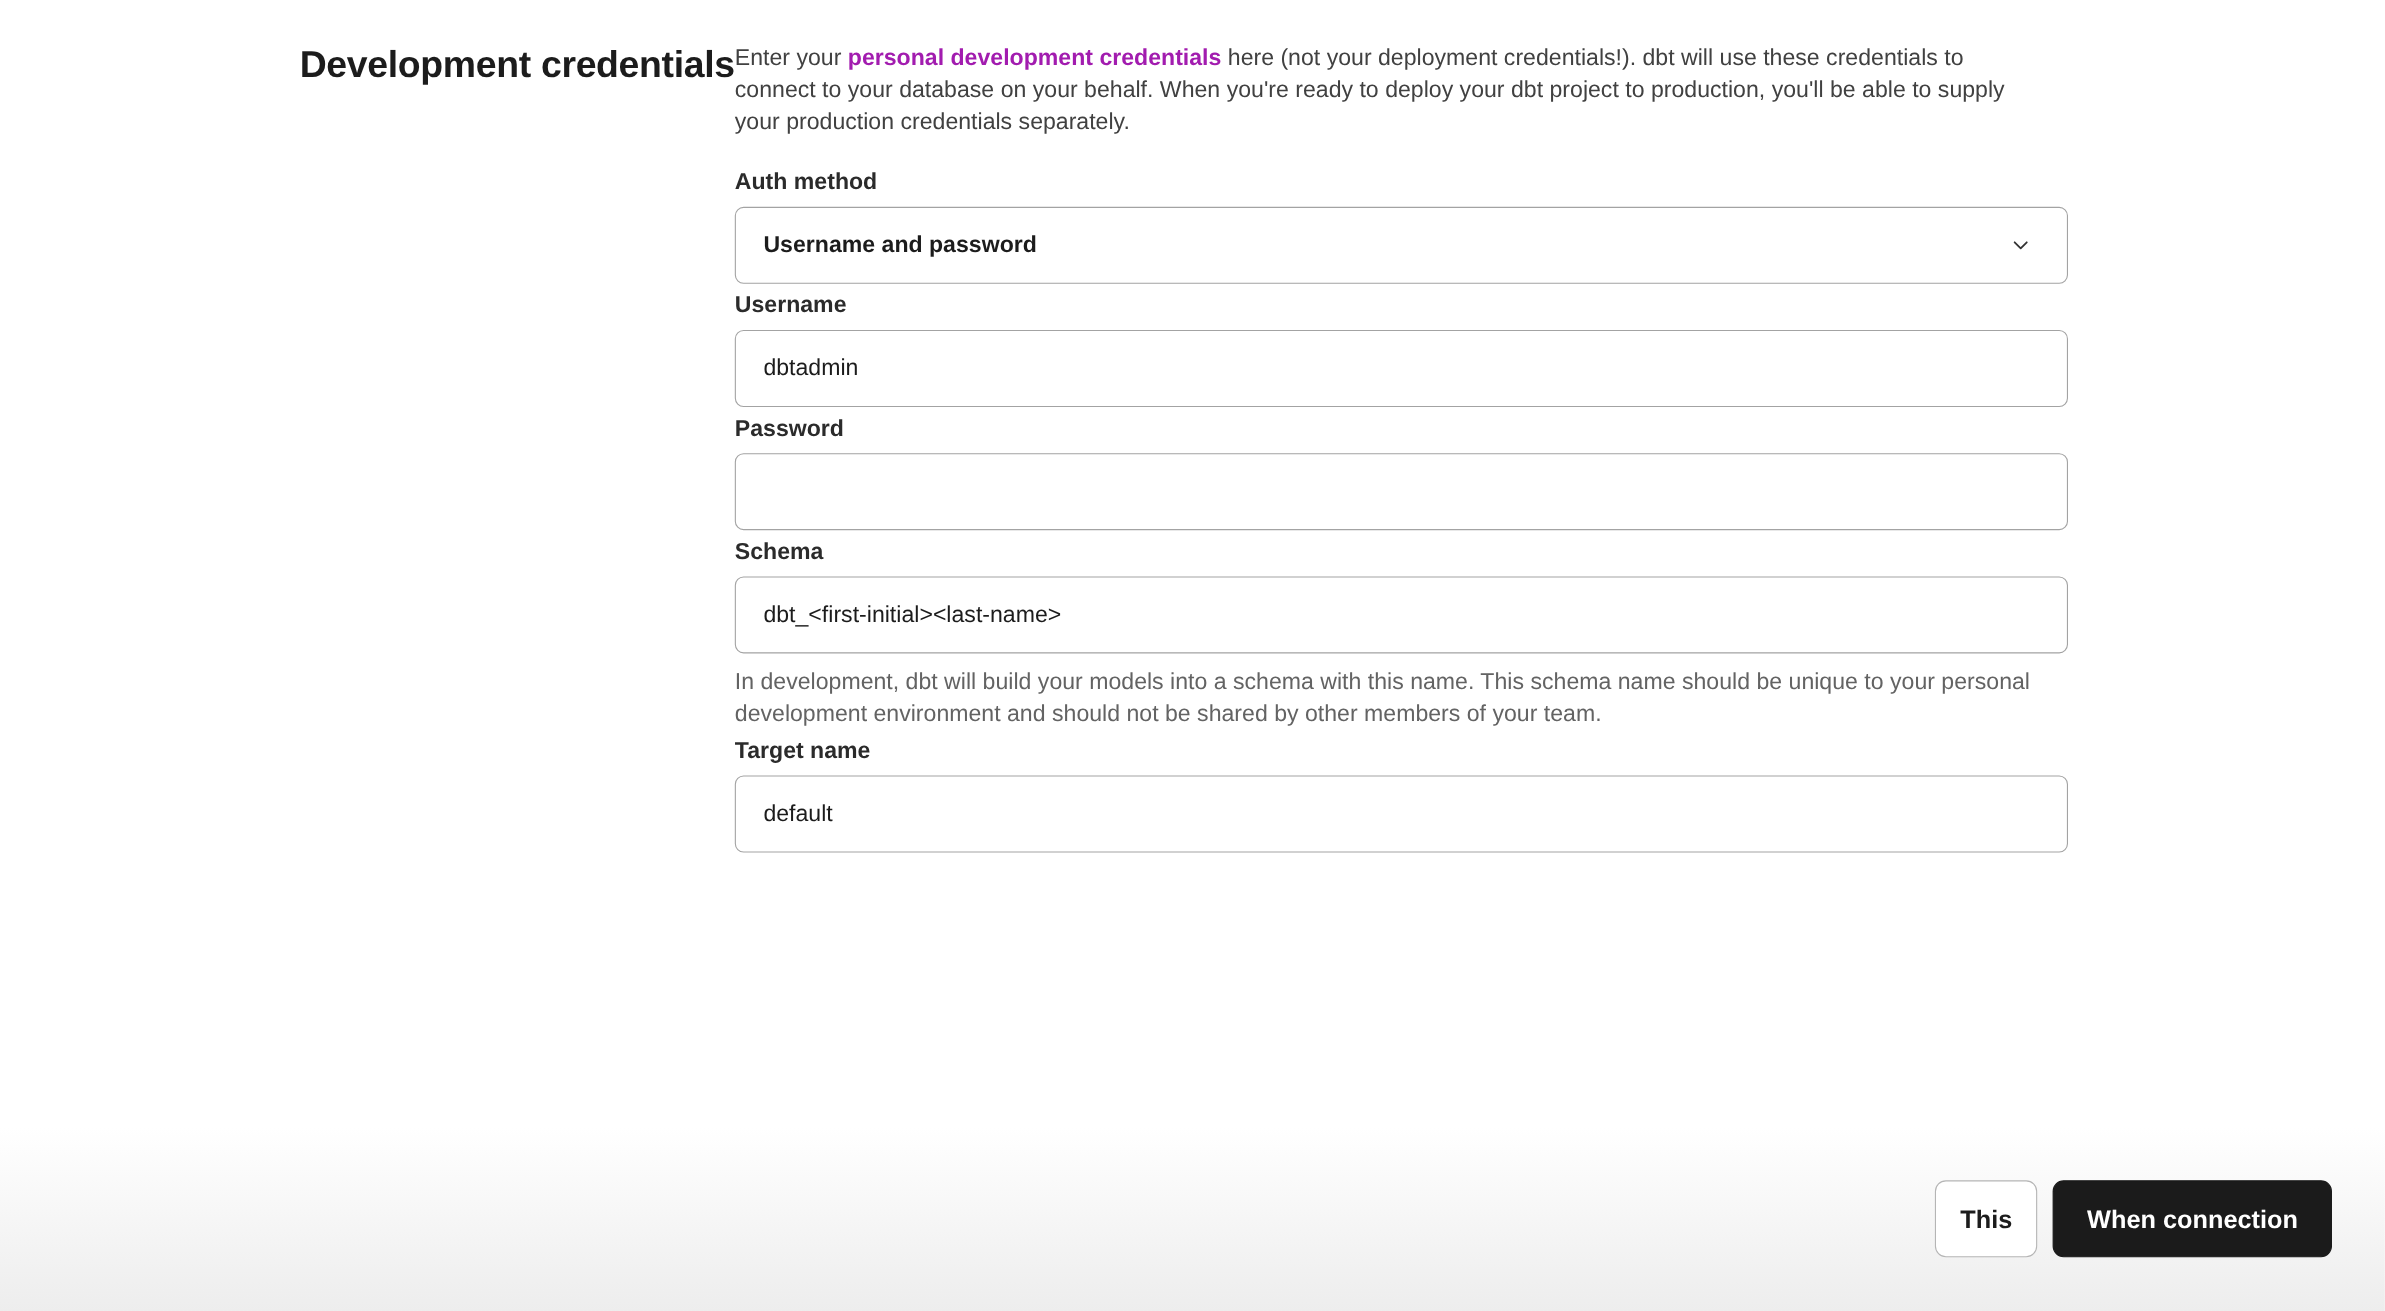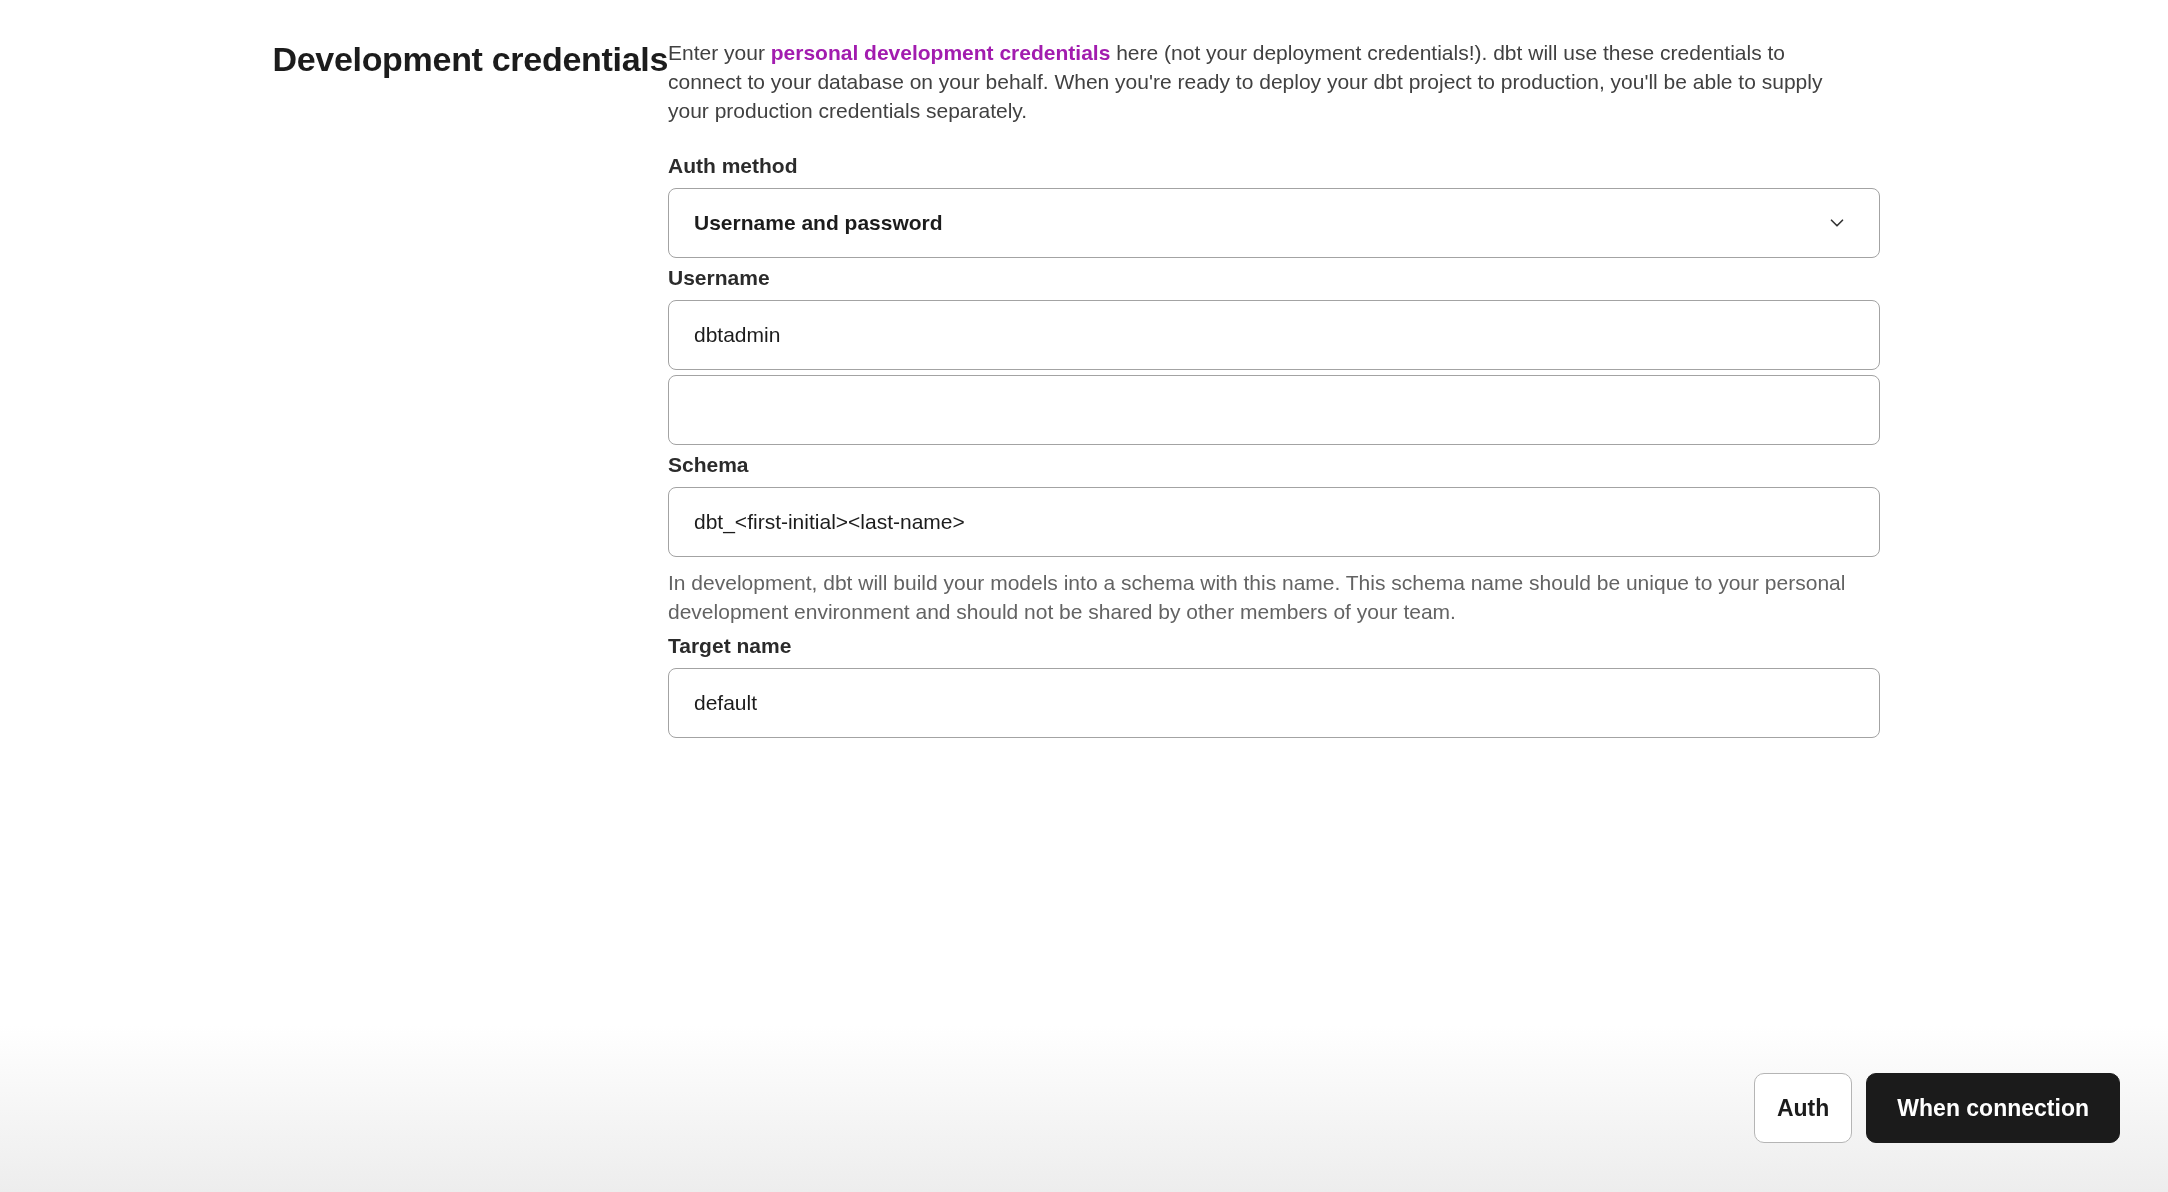--- a/index.html
+++ b/index.html
@@ -121,33 +121,34 @@
         </svg>
       </div>
     </div>
 
     <div class="field">
       <label class="field-label">Username</label>
       <input type="text" class="text-input" value="dbtadmin" style="">
     </div>
 
     <div class="field">
+      <label class="field-label">Password</label>
       <input type="password" class="text-input" style="">
     </div>
 
     <div class="field">
       <label class="field-label">Schema</label>
       <input type="text" class="text-input" value="dbt_&lt;first-initial&gt;&lt;last-name&gt;" style="">
       <p class="helper-text">In development, dbt will build your models into a schema with this name. This schema name should be unique to your personal development environment and should not be shared by other members of your team.</p>
     </div>
 
     <div class="field">
       <label class="field-label">Target name</label>
       <input type="text" class="text-input" value="default" style="">
     </div>
 
   </main>
 </div>
 
 <div class="footer-actions">
-  <button class="btn btn-secondary">Auth</button>
+  <button class="btn btn-secondary">This</button>
   <button class="btn btn-primary">When connection</button>
 </div>
 
 </body></html>

